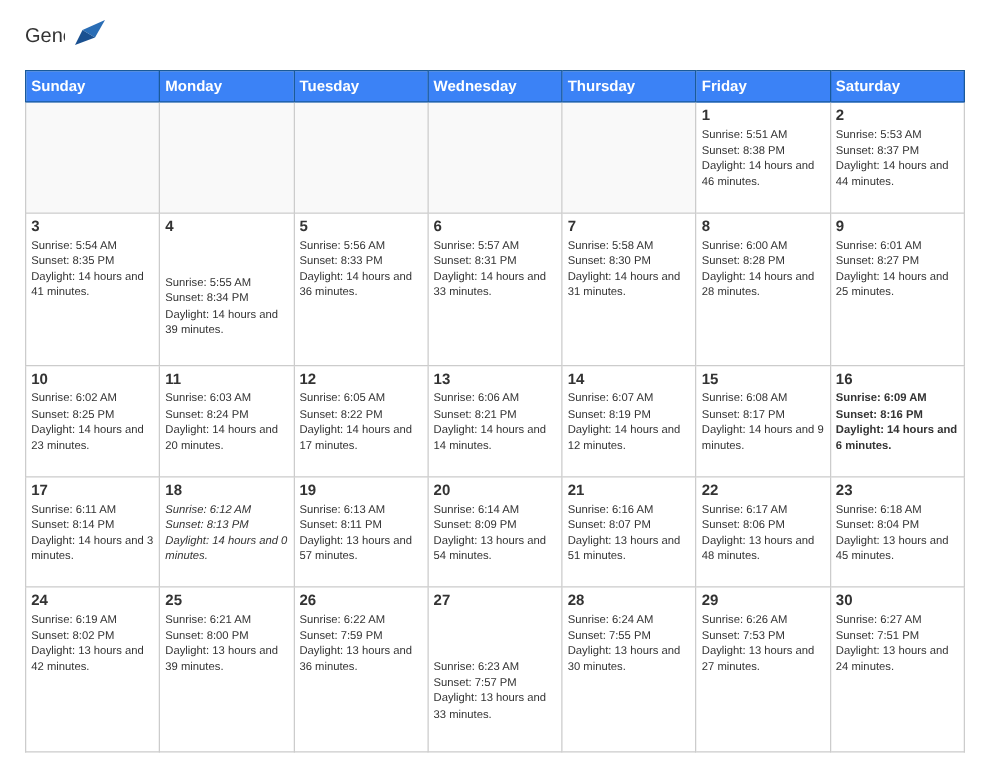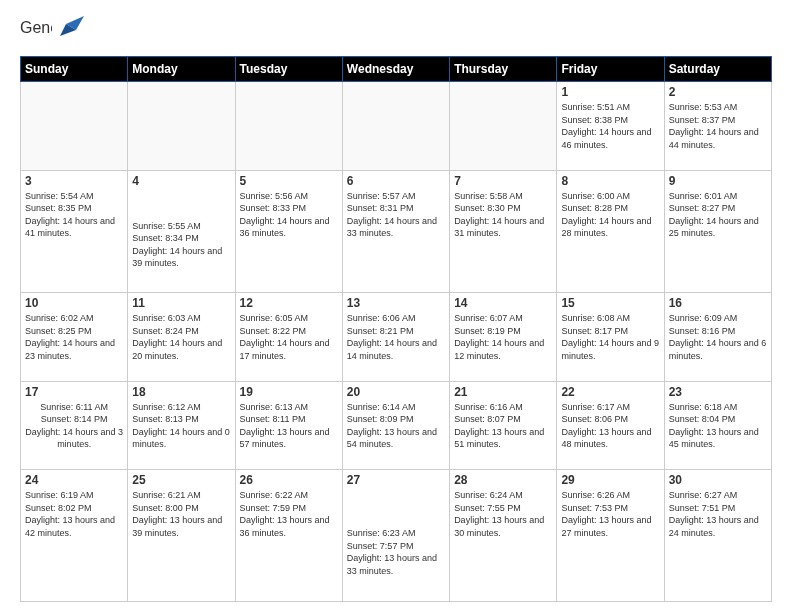--- a/index.html
+++ b/index.html
@@ -46,21 +46,21 @@
       color: #444;
     }
     .calendar {
       flex: 1;
       border: 1px solid #ccc;
       border-collapse: collapse;
       width: 100%;
       table-layout: fixed;
     }
     .calendar thead tr th {
-      background: #000000;
+      background: #3b82f6;
       color: #fff;
       font-size: 12px;
       font-weight: bold;
       padding: 5px 4px;
       border: 1px solid #1a5a9a;
       text-align: left;
     }
     .calendar tbody tr td {
       border: 1px solid #ccc;
       vertical-align: top;
@@ -220,35 +220,35 @@
 Daylight: 14 hours and 12 minutes.</div>
           </td>
           <td>
             <span class="day-num">15</span>
             <div class="day-info" style="white-space: pre-line;">Sunrise: 6:08 AM
 Sunset: 8:17 PM
 Daylight: 14 hours and 9 minutes.</div>
           </td>
           <td>
             <span class="day-num">16</span>
-            <div class="day-info" style="white-space: pre-line;">Sunrise: 6:09 AM
+            <div class="day-info" style="white-space: pre-line; font-weight: bold;">Sunrise: 6:09 AM
 Sunset: 8:16 PM
 Daylight: 14 hours and 6 minutes.</div>
           </td>
         </tr>
         <tr>
           <td>
             <span class="day-num">17</span>
-            <div class="day-info" style="white-space: pre-line; text-align: center;">Sunrise: 6:11 AM
+            <div class="day-info" style="white-space: pre-line;">Sunrise: 6:11 AM
 Sunset: 8:14 PM
 Daylight: 14 hours and 3 minutes.</div>
           </td>
           <td>
             <span class="day-num">18</span>
-            <div class="day-info" style="white-space: pre-line;">Sunrise: 6:12 AM
+            <div class="day-info" style="white-space: pre-line; font-style: italic;">Sunrise: 6:12 AM
 Sunset: 8:13 PM
 Daylight: 14 hours and 0 minutes.</div>
           </td>
           <td>
             <span class="day-num">19</span>
             <div class="day-info" style="white-space: pre-line;">Sunrise: 6:13 AM
 Sunset: 8:11 PM
 Daylight: 13 hours and 57 minutes.</div>
           </td>
           <td>

